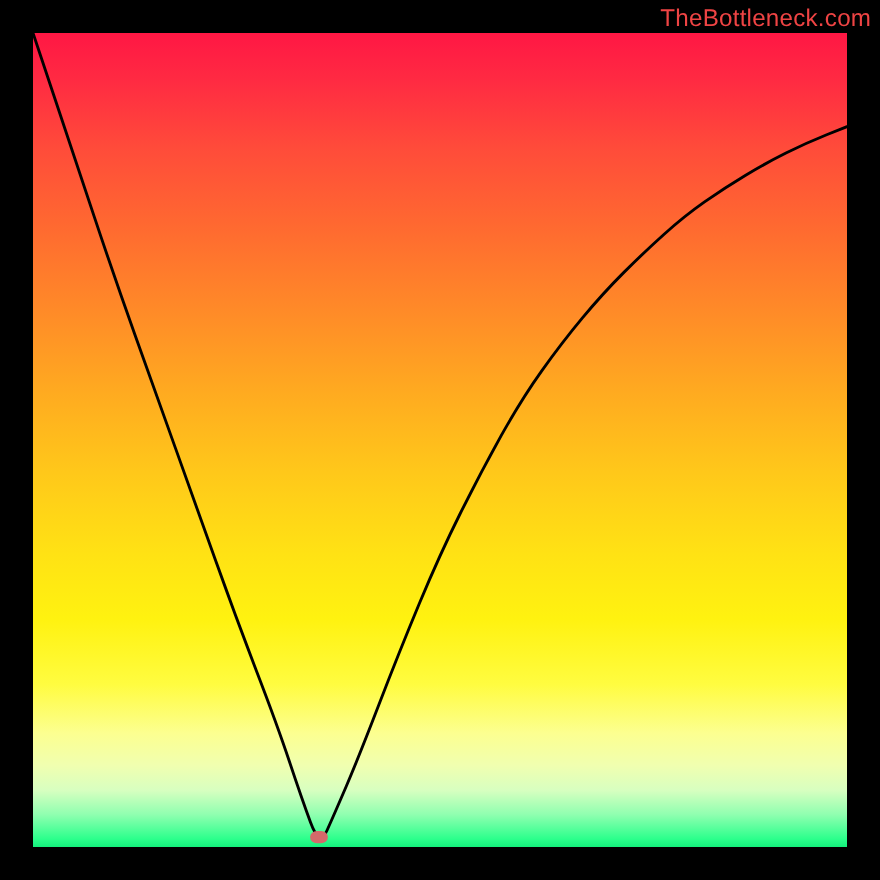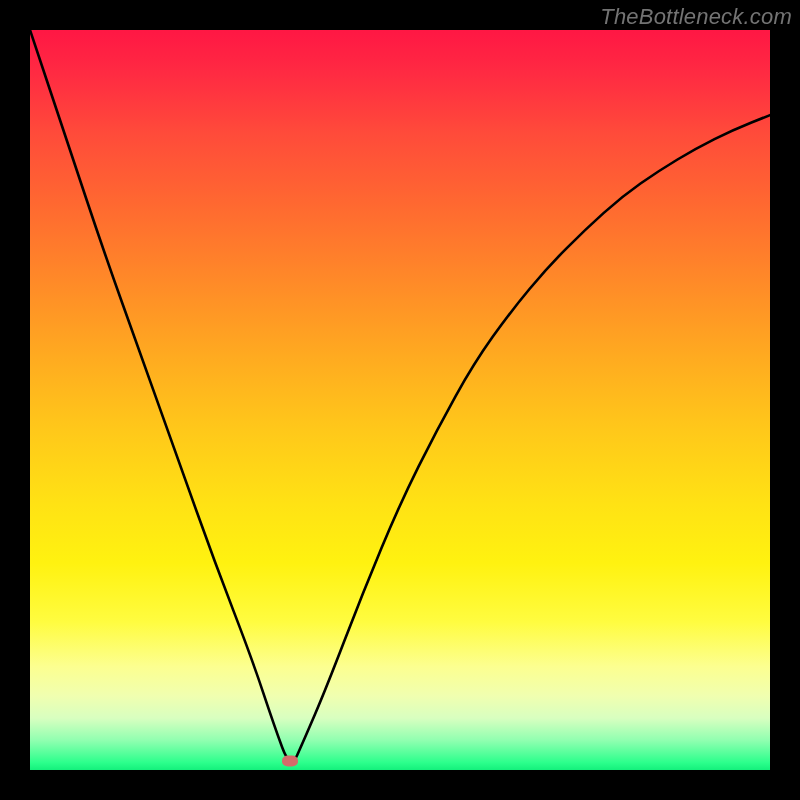--- a/index.html
+++ b/index.html
@@ -64,26 +64,25 @@
     width: 16px;
     height: 11px;
     background: #d46a6a;
     border-radius: 6px / 5px;
     transform: translate(-50%, -50%);
   }
   .watermark {
     position: absolute;
     top: 4px;
     right: 8px;
-    color: #737373;
+    color: #ef4444;
     font-size: 22px;
     font-weight: 500;
     letter-spacing: 0.2px;
     user-select: none;
-    font-style: italic;
   }
 </style>
 </head>
 <body>
 
 <div class="outer">
   <div class="watermark">TheBottleneck.com</div>
 
   <div class="plot">
     <div class="gradient"></div>

